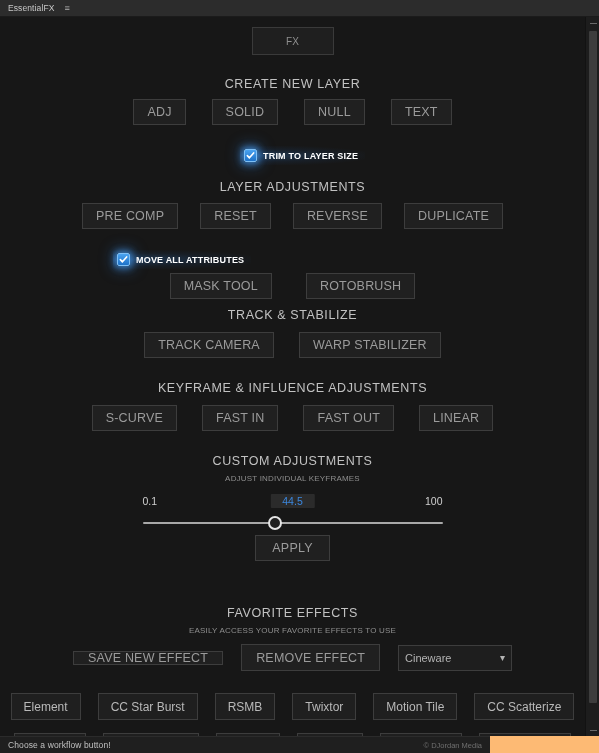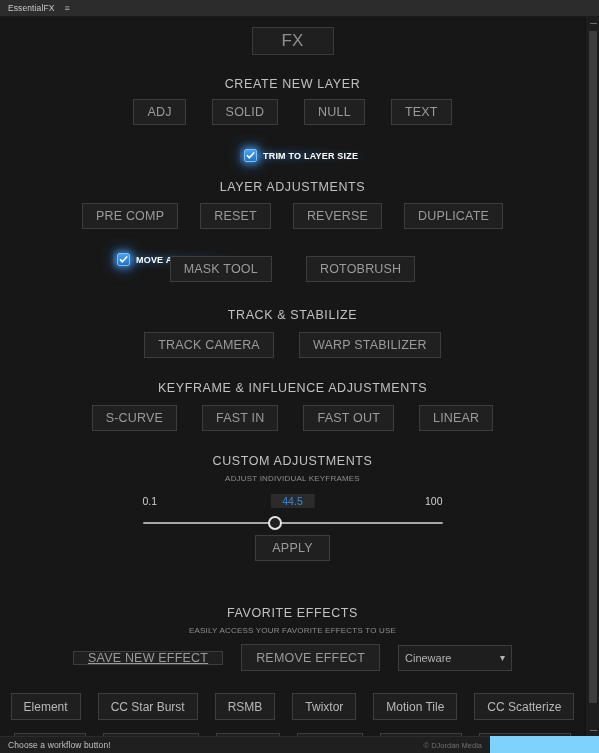--- a/index.html
+++ b/index.html
@@ -5,21 +5,21 @@
   * { box-sizing: border-box; margin: 0; padding: 0; }
   html, body {
     width: 599px; height: 753px;
     background: #111111;
     font-family: "Liberation Sans", sans-serif;
     overflow: hidden;
   }
   #app {
     position: relative;
     width: 599px; height: 753px;
-    background: #7dd3fc;
+    background: #fdba74;
     overflow: hidden;
   }
 
   
   .titlebar {
     position: absolute; top: 0; left: 0;
     width: 599px; height: 17px;
     background: #2c2c2c;
     display: flex; align-items: center;
     padding-left: 8px;
@@ -71,21 +71,21 @@
 
   
   .tabs {
     position: absolute;
     top: 10px; left: 0; width: 585px;
     display: flex; justify-content: center; gap: 10px;
   }
   .tab {
     width: 82px; height: 28px;
     display: flex; align-items: center; justify-content: center;
-    font-size: 17px; color: #8f8f8f;
+    font-size: 10px; color: #8f8f8f;
     background: #1f1f1f;
     border: 1px solid #3a3a3a;
     cursor: pointer;
     letter-spacing: 0.2px;
   }
   .tab.active {
     color: #ffffff;
     background: linear-gradient(180deg,#2d4a66 0%, #1d3347 55%, #16283a 100%);
     border: 1px solid #7fb6e6;
     box-shadow: 0 0 8px 3px rgba(60,140,220,0.55),
@@ -280,21 +280,21 @@
       <div class="btn">DUPLICATE</div>
     </div>
     <div class="check-row" style="top:233px; left:113px;">
       <span class="checkbox">
         <svg width="9" height="9" viewBox="0 0 10 10">
             <path d="M1.5 5.2 L3.8 7.6 L8.5 2.2" stroke="#ffffff" stroke-width="1.8" fill="none" stroke-linecap="round" stroke-linejoin="round"></path>
           </svg>
       </span>
       <span class="check-label">MOVE ALL ATTRIBUTES</span>
     </div>
-    <div class="btn-row" style="position:absolute; top:239px; left:0; gap:34px;">
+    <div class="btn-row" style="position:absolute; top:256px; left:0; gap:34px;">
       <div class="btn">MASK TOOL</div>
       <div class="btn">ROTOBRUSH</div>
     </div>
 
     <div class="section-title" style="position:absolute; top:291px; left:0; width:585px;">TRACK &amp; STABILIZE</div>
     <div class="btn-row" style="position:absolute; top:315px; left:0; gap:25px;">
       <div class="btn">TRACK CAMERA</div>
       <div class="btn">WARP STABILIZER</div>
     </div>
 
@@ -322,21 +322,21 @@
     </div>
 
     <div class="btn-row" style="position:absolute; top:518px; left:0;">
       <div class="btn" style="padding:0 16px;">APPLY</div>
     </div>
 
     <div class="section-title" style="position:absolute; top:589px; left:0; width:585px;">FAVORITE EFFECTS</div>
     <div class="section-sub" style="position:absolute; top:606px; left:0; width:585px;">EASILY ACCESS YOUR FAVORITE EFFECTS TO USE</div>
 
     <div class="btn-row" style="position:absolute; top:627px; left:0; gap:18px;">
-      <div class="btn" style="height:14px;padding:4px 14px;text-decoration:underline;">SAVE NEW EFFECT</div>
+      <div class="btn" style="height:14px;padding:4px 14px;">SAVE NEW EFFECT</div>
       <div class="btn" style="height:27px;padding:0 14px;">REMOVE EFFECT</div>
       <div class="fx-select">
         <span class="fx-select-label">Cineware</span>
         <span class="chev">▾</span>
       </div>
     </div>
 
     <div class="effects-row" style="top:676px; gap:17px;">
       <div class="eff-btn">Element</div>
       <div class="eff-btn">CC Star Burst</div>

